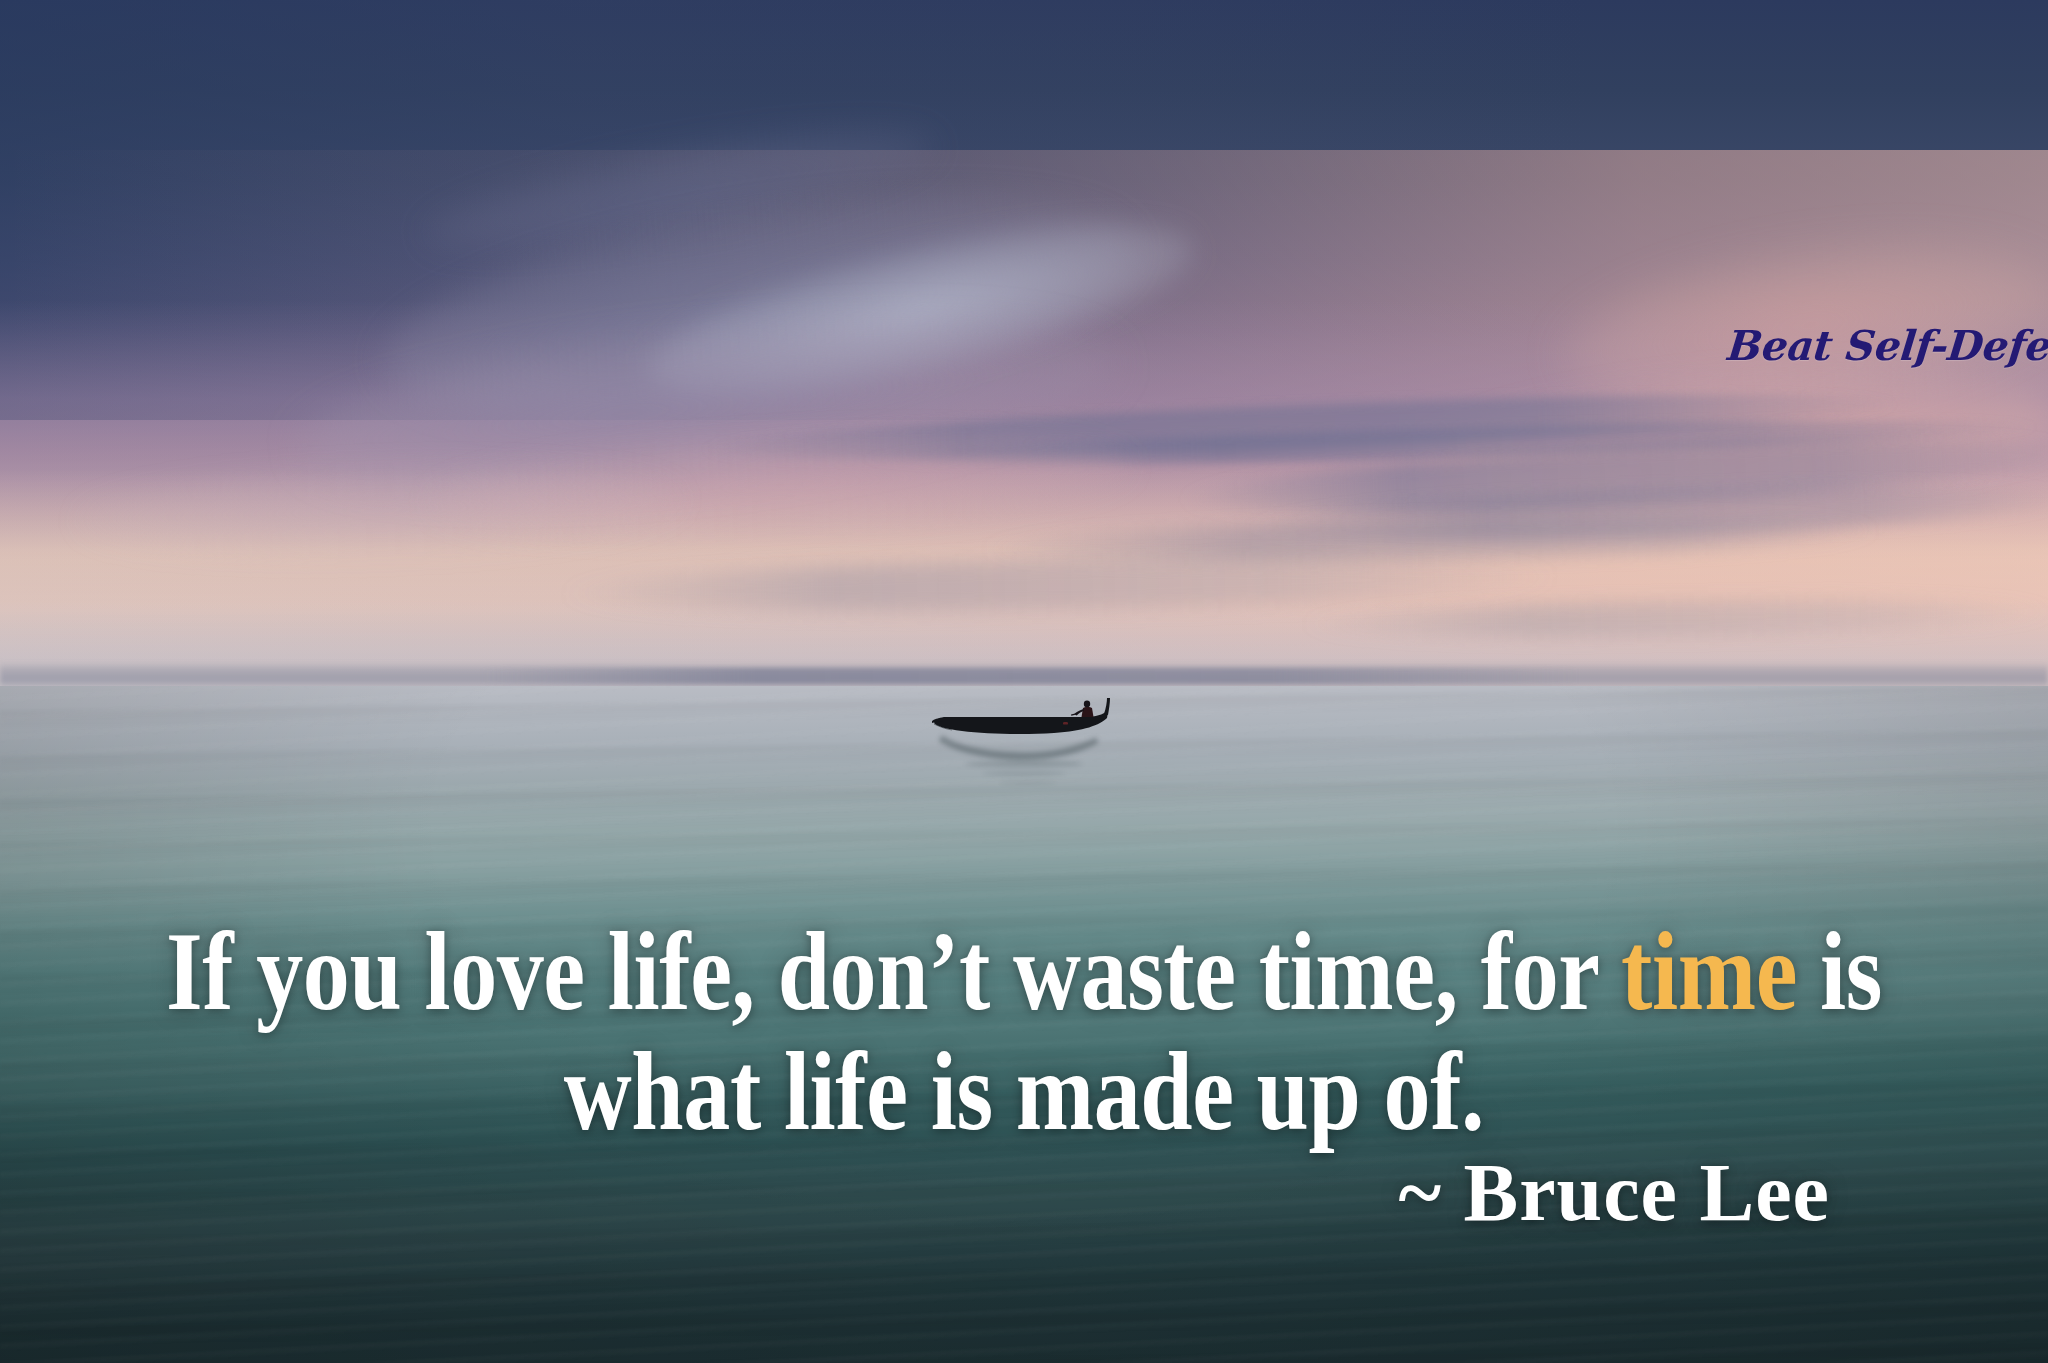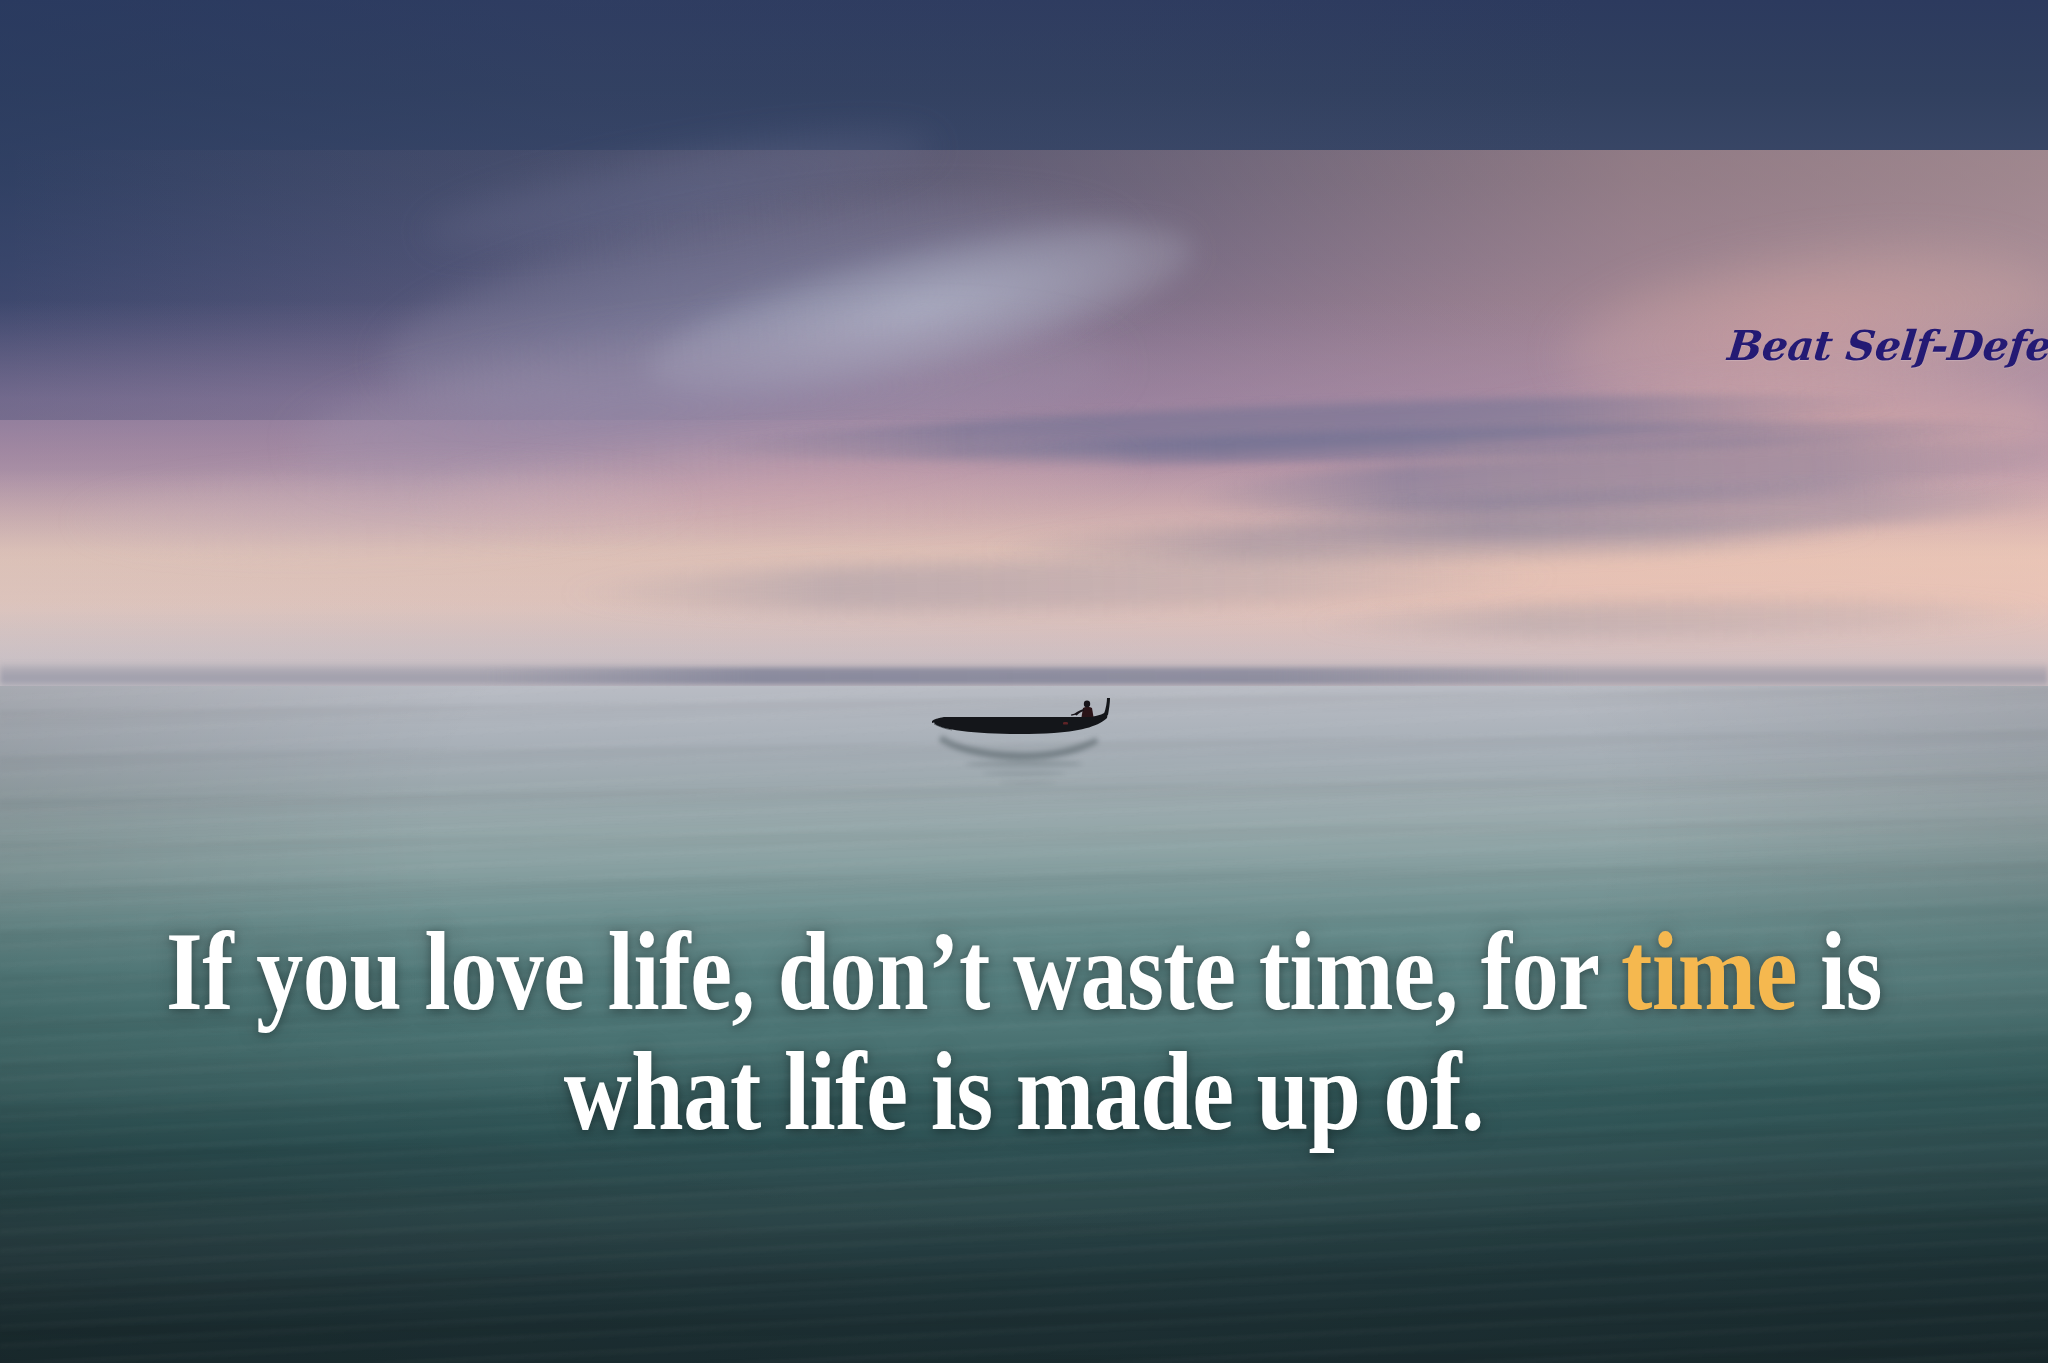--- a/index.html
+++ b/index.html
@@ -407,17 +407,18 @@
 
     <path d="M10 34 C16 37, 22 39, 28 40" stroke="#1d2226" stroke-width="0.7" fill="none" opacity=".7"></path>
   </svg>
 
   <div class="quote-block">
 
     <div class="quote-line" id="quote-l1"><span>If you love life, don’t waste time, for </span><span class="hl">time</span><span> is</span></div>
 
     <div class="quote-line" id="quote-l2">what life is made up of.</div>
 
+    <div class="attribution">~ Bruce Lee</div>
   </div>
 
   <div class="watermark">Beat Self-Defeat</div>
 
 </div>
 
 </body></html>

